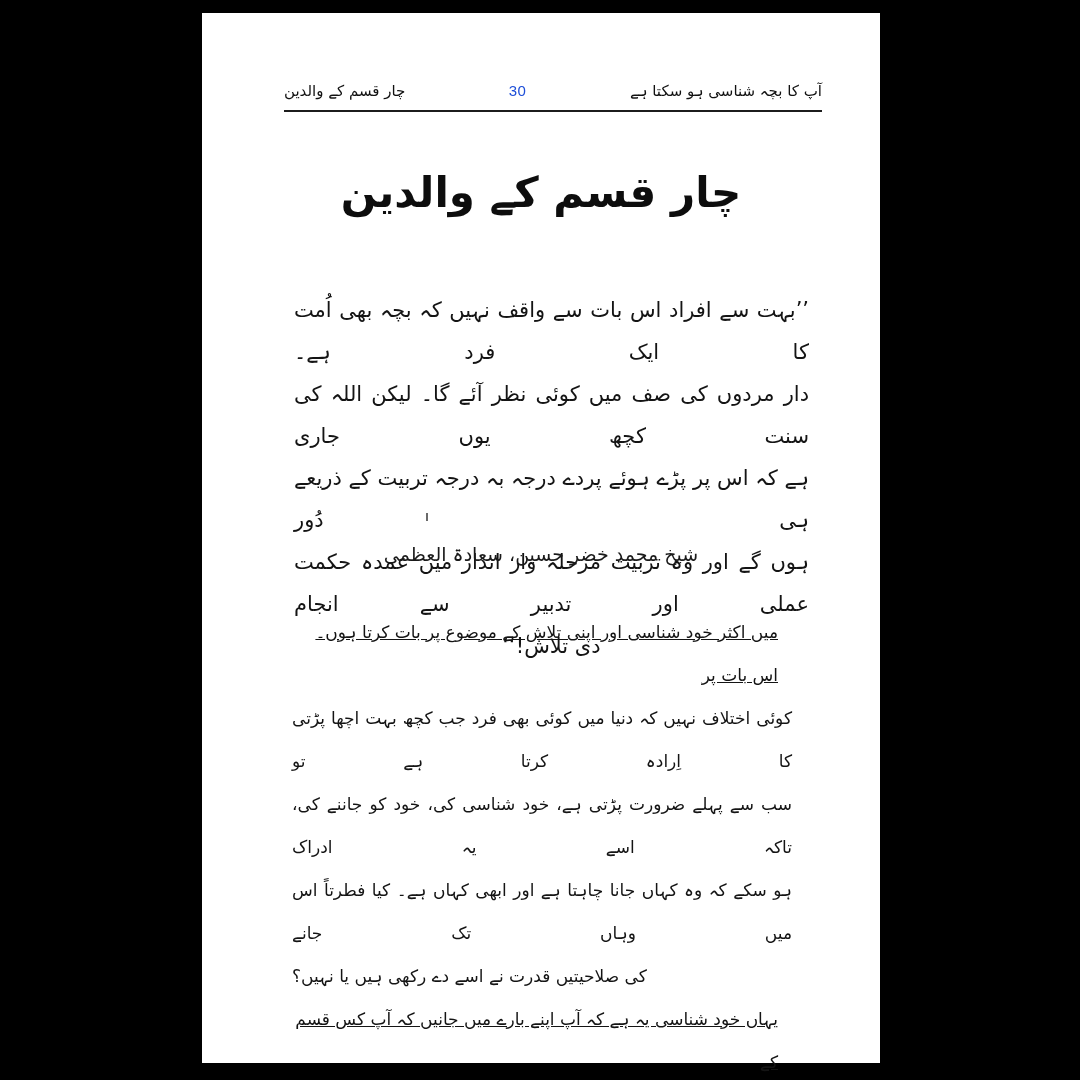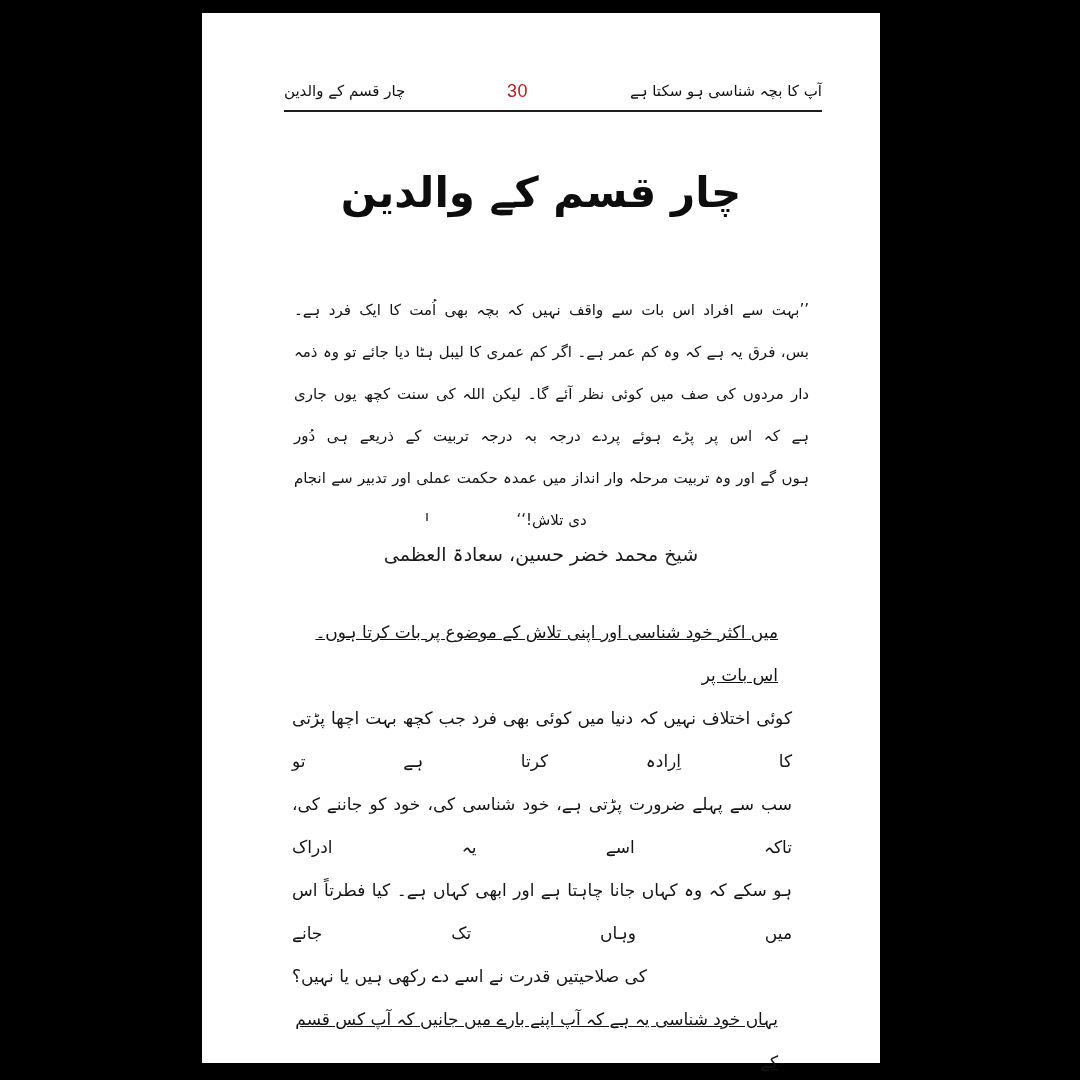--- a/index.html
+++ b/index.html
@@ -25,39 +25,39 @@
     direction: rtl;
     padding-bottom: 7px;
     border-bottom: 2.5px solid #1c1c1c;
   }
   .running-header .urdu-small {
     font-size: 15px; line-height: 24px; color: #111;
     white-space: nowrap;
   }
   .running-header .page-num {
     font-family: "Liberation Sans", sans-serif;
-    font-size: 18px; line-height: 24px; color: #b91c1c;
+    font-size: 15px; line-height: 24px; color: #1d4ed8;
     letter-spacing: 0.5px;
   }
 
   
   .chapter-title {
     position: absolute; top: 140px; left: 0; width: 100%;
     text-align: center;
     direction: rtl;
     font-size: 42px; font-weight: bold;
     color: #0d0d0d;
     line-height: 80px;
   }
 
   
   .quote {
     position: absolute; top: 276px; left: 92px; width: 515px;
     direction: rtl;
-    font-size: 15px; color: #141414;
+    font-size: 21px; color: #141414;
   }
   .quote .line { line-height: 42px; }
 
   .attribution {
     position: absolute; top: 530px; left: 0; width: 100%;
     direction: rtl; text-align: center;
     font-size: 19px; color: #1a1a1a;
   }
 
   
@@ -89,21 +89,20 @@
     <div class="running-header">
       <span class="urdu-small">آپ کا بچہ شناسی ہو سکتا ہے</span>
       <span class="page-num">30</span>
       <span class="urdu-small">چار قسم کے والدین</span>
     </div>
 
     <div class="chapter-title">چار قسم کے والدین</div>
 
     <div class="quote">
       <div class="line l-just">’’بہت سے افراد اس بات سے واقف نہیں کہ بچہ بھی اُمت کا ایک فرد ہے۔</div>
-      <div class="line l-just">بس، فرق یہ ہے کہ وہ کم عمر ہے۔ اگر کم عمری کا لیبل ہٹا دیا جائے تو وہ ذمہ</div>
       <div class="line l-just">دار مردوں کی صف میں کوئی نظر آئے گا۔ لیکن اللہ کی سنت کچھ یوں جاری</div>
       <div class="line l-just">ہے کہ اس پر پڑے ہوئے پردے درجہ بہ درجہ تربیت کے ذریعے ہی دُور</div>
       <div class="line l-just">ہوں گے اور وہ تربیت مرحلہ وار انداز میں عمدہ حکمت عملی اور تدبیر سے انجام</div>
       <div class="line l-center">دی تلاش!‘‘</div>
     </div>
 
     <div class="footnote-tick"></div>
 
     <div class="attribution">شیخ محمد خضر حسین، سعادۃ العظمی</div>
 

